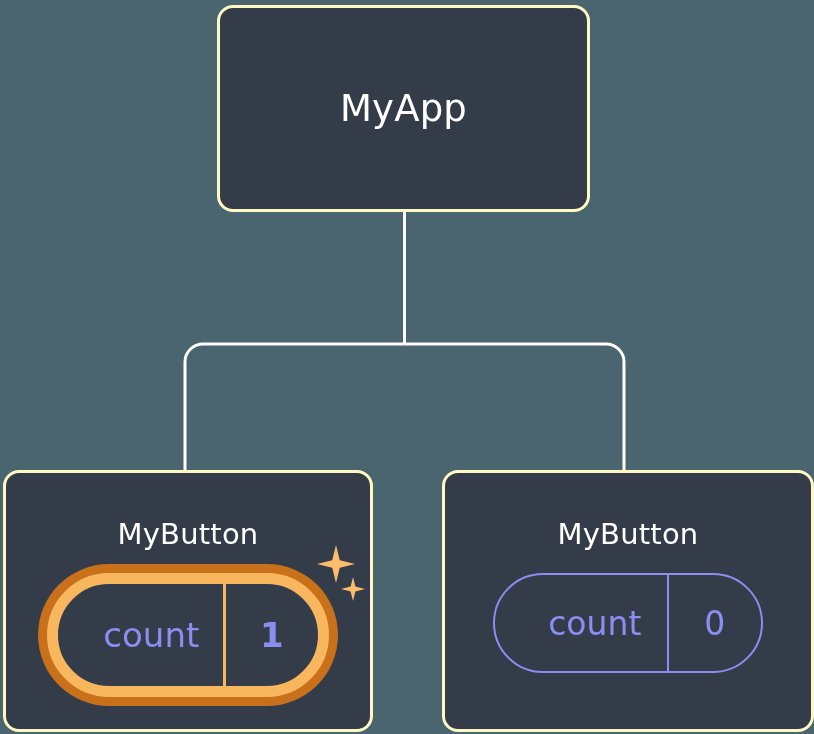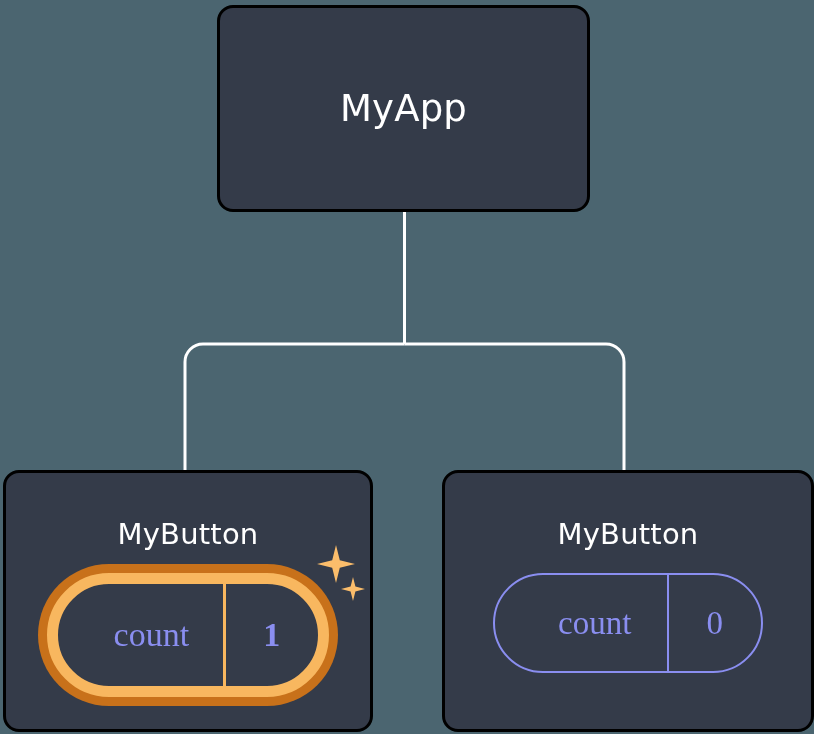--- a/index.html
+++ b/index.html
@@ -27,21 +27,21 @@
     width: 814px;
     height: 734px;
     pointer-events: none;
   }
 
   
   .card {
     position: absolute;
     box-sizing: border-box;
     background: #343b49;
-    border: 3px solid #000000;
+    border: 3px solid #fef9c3;
     border-radius: 16px;
     display: flex;
     flex-direction: column;
     align-items: center;
   }
   .card-title {
     color: #ffffff;
     font-weight: 400;
     letter-spacing: 0.2px;
     white-space: nowrap;
@@ -74,21 +74,20 @@
   }
   #card-child-left .card-title,
   #card-child-right .card-title {
     font-size: 29px;
   }
 
   
   .pill-wrap {
     position: relative;
     margin-top: 22px;
-    font-family: Liberation Serif, serif;
   }
   .pill {
     position: relative;
     box-sizing: border-box;
     display: flex;
     align-items: stretch;
     background: #343b49;
     border-radius: 999px;
     overflow: hidden;
   }

